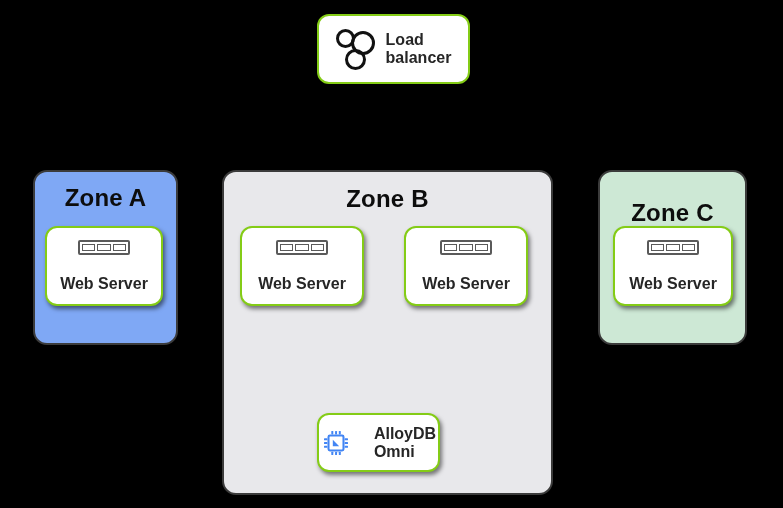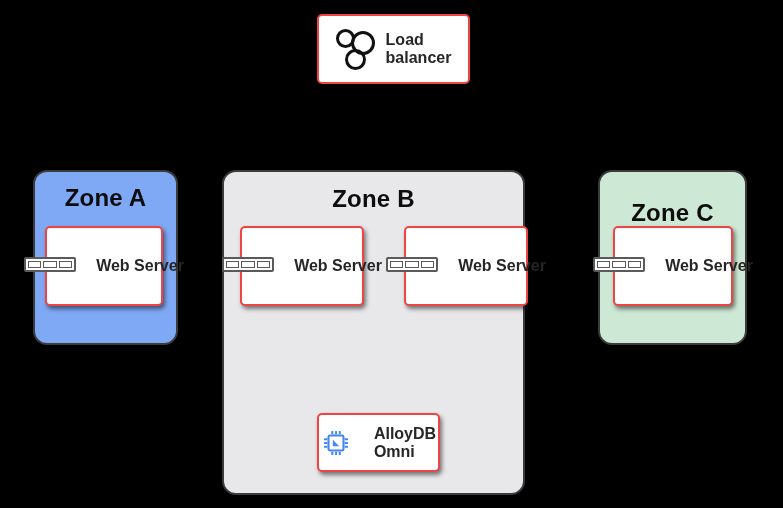--- a/index.html
+++ b/index.html
@@ -42,32 +42,32 @@
     font-size: 24px;
     font-weight: bold;
     color: #0d0d0d;
     letter-spacing: 0.2px;
   }
 
   
   .node {
     position: absolute;
     background: #ffffff;
-    border: 2px solid #ef4444;
-    border-radius: 5px;
+    border: 2px solid #84cc16;
+    border-radius: 12px;
     box-sizing: border-box;
     box-shadow: 2px 3px 4px rgba(0,0,0,0.5);
     display: flex;
     align-items: center;
     justify-content: center;
   }
   .node-inner-v {
     display: flex;
-    flex-direction: row;
-    align-items: flex-start;
+    flex-direction: column;
+    align-items: center;
     justify-content: center;
     gap: 20px;
   }
   .node-inner-h {
     display: flex;
     flex-direction: row;
     align-items: center;
     justify-content: center;
     gap: 10px;
   }
@@ -177,21 +177,21 @@
     <div class="node-inner-v">
       <span class="rack-icon">
         <span></span>
           <span></span>
           <span></span>
       </span>
       <span class="node-label">Web Server</span>
     </div>
   </div>
 
-  <div class="zone" style="left:222px; top:170px; width:303px; height:325px; background:#E8E8EB;">
+  <div class="zone" style="left:222px; top:170px; width:331px; height:325px; background:#E8E8EB;">
     <div class="zone-title" style="top:13px;">Zone B</div>
   </div>
   <div class="node" style="left:240px; top:226px; width:124px; height:80px;">
     <div class="node-inner-v">
       <span class="rack-icon">
         <span></span>
           <span></span>
           <span></span>
       </span>
       <span class="node-label">Web Server</span>

